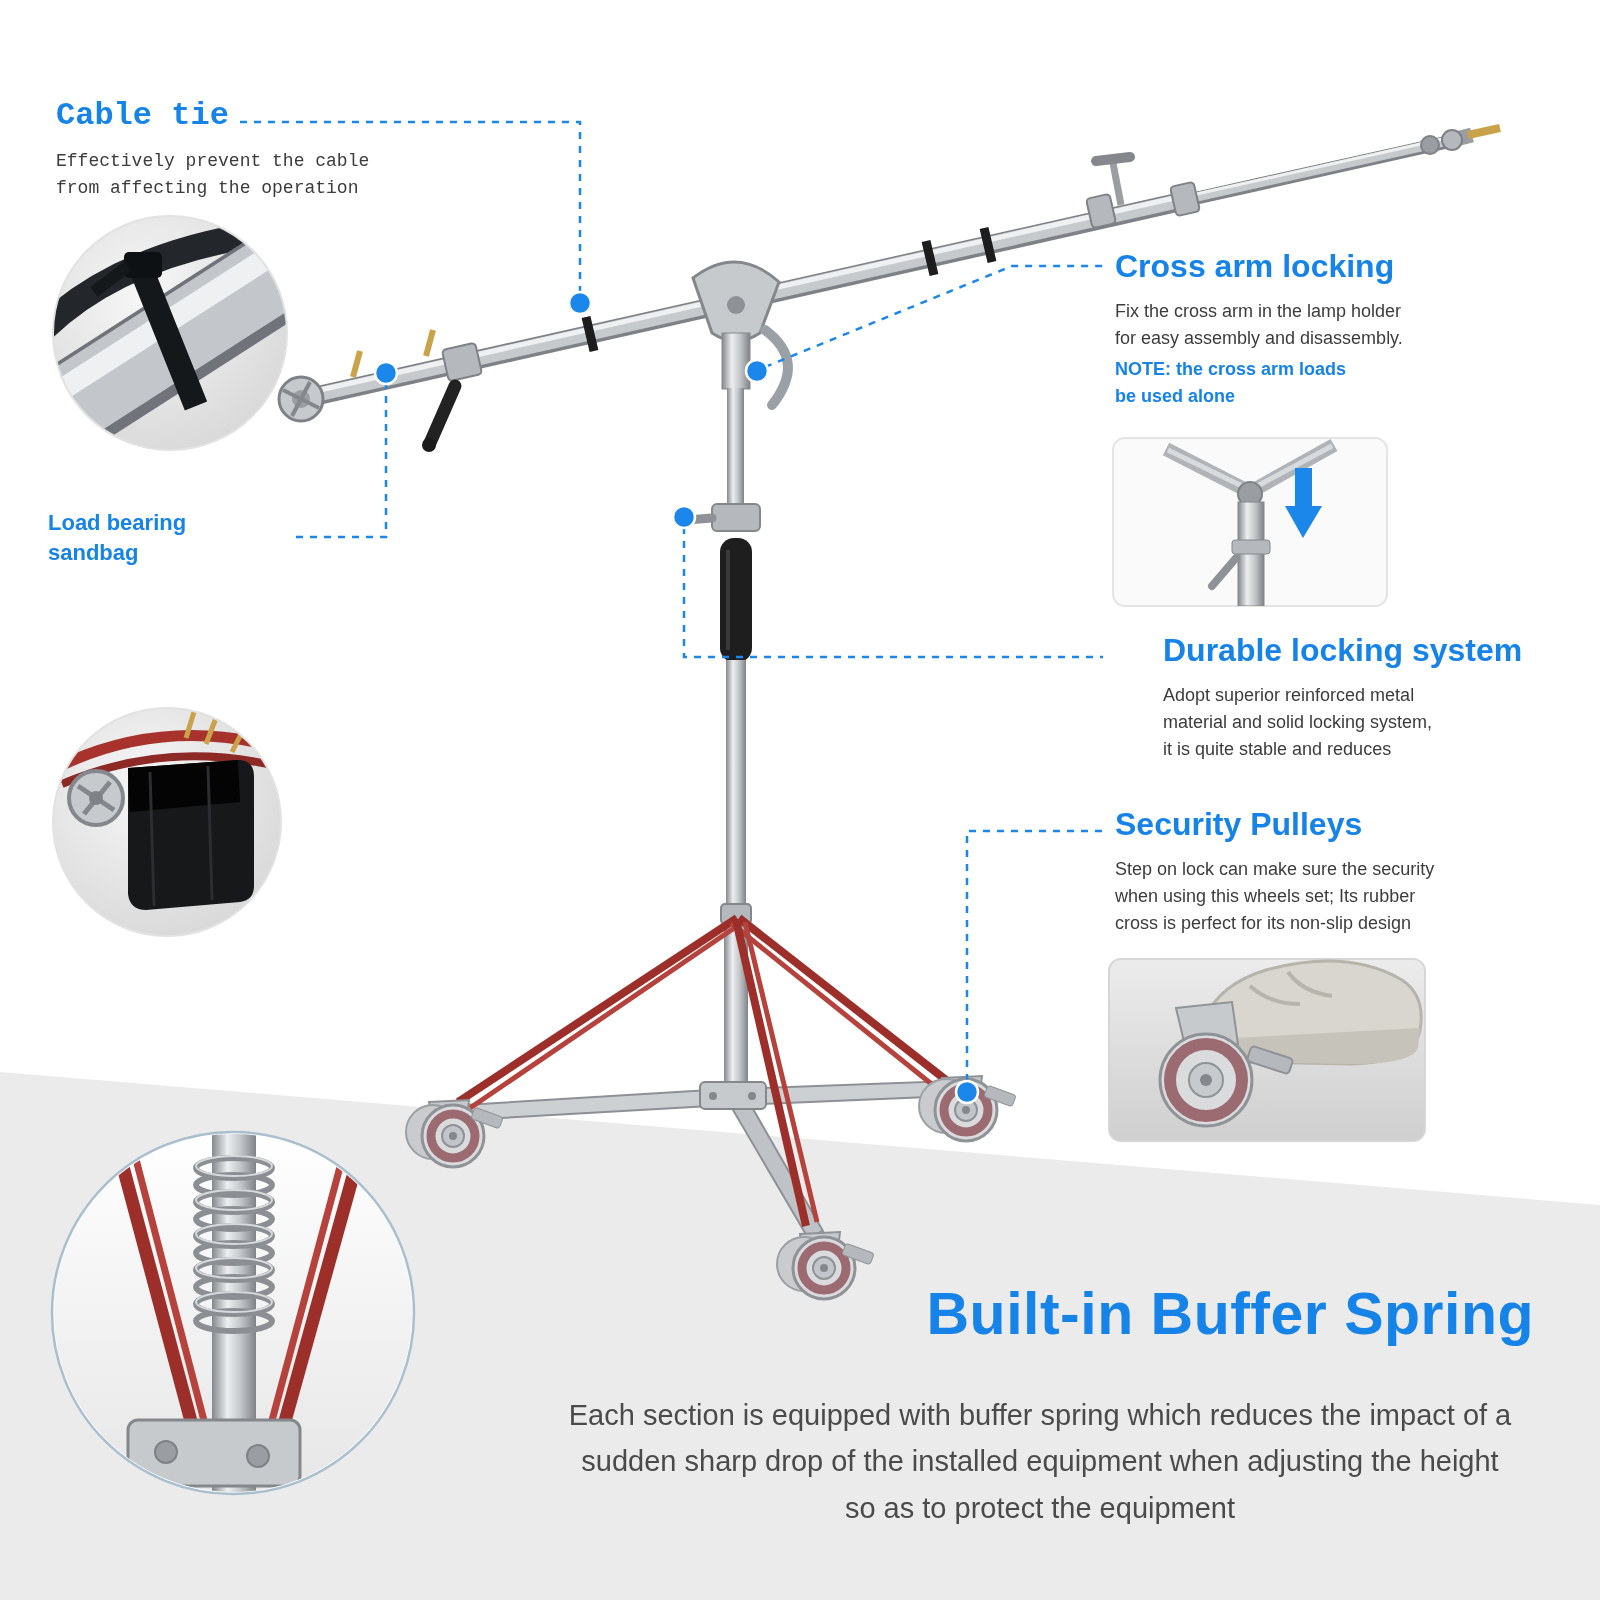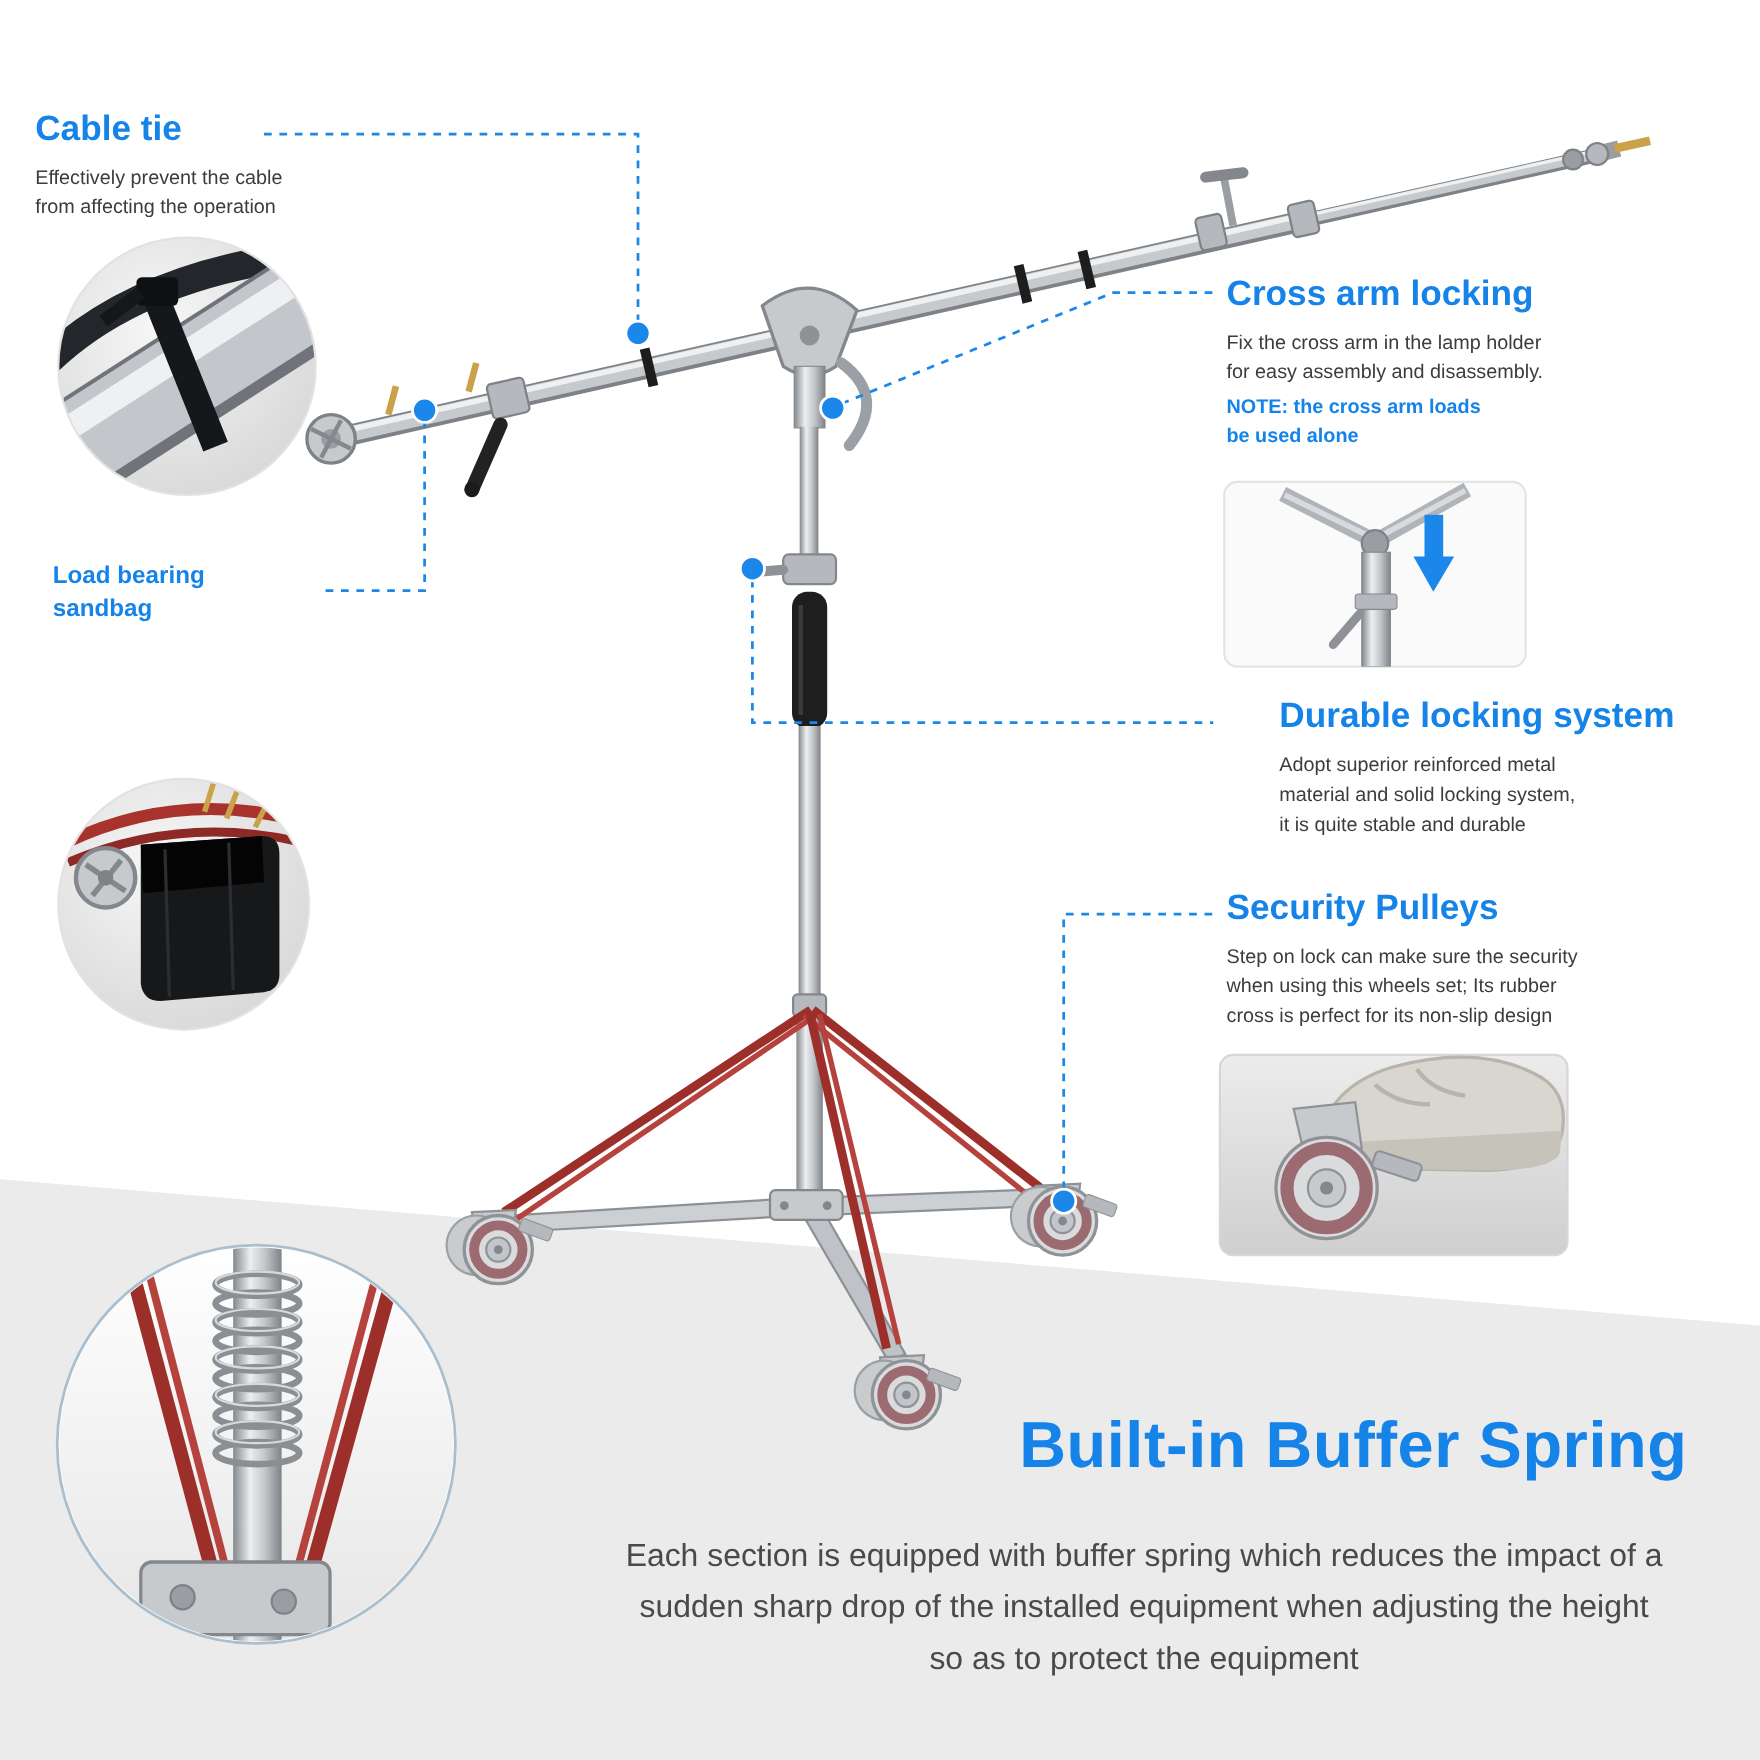--- a/index.html
+++ b/index.html
@@ -5,21 +5,21 @@
   * { margin:0; padding:0; box-sizing:border-box; }
   html,body { width:1600px; height:1600px; overflow:hidden; }
   body { font-family:"Liberation Sans", sans-serif; background:#ffffff; position:relative; }
   .canvas { position:relative; width:1600px; height:1600px; background:#ffffff; overflow:hidden; }
   svg.scene { position:absolute; left:0; top:0; z-index:1; }
   .callout { position:absolute; z-index:5; }
   .callout h2 { color:#1583e8; font-size:32px; font-weight:700; line-height:1.25; }
   .callout p { font-size:18px; color:#3c3c3c; line-height:1.5; margin-top:12px; }
   .callout p.note { color:#1583e8; font-weight:700; margin-top:4px; }
   .blue-inline { color:#1583e8; }
-  .c-cable   { left:32px;  top:96px;  width:380px; }
+  .c-cable   { left:56px;  top:96px;  width:380px;font-family:Liberation Mono, monospace; }
   .c-cross   { left:1115px;top:246px; width:460px; }
   .c-sand-t  { left:48px;  top:508px; width:300px; }
   .c-sand-t h2 { font-size:22px; line-height:1.35; }
   .c-sand-d  { left:45px;  top:610px; width:520px; }
   .c-lock    { left:1115px;top:630px; width:470px;margin-left:48px; }
   .c-pull    { left:1115px;top:804px; width:480px; }
   .c-buffer-title { right:66px; top:1278px; width:900px; text-align:right; }
   .c-buffer-title h2 { font-size:59px; letter-spacing:0.5px; }
   .c-buffer-desc  { left:510px; top:1392px; width:1060px; text-align:center; }
   .c-buffer-desc p { font-size:29px; color:#4a4a4a; line-height:1.6; margin-top:0; }
@@ -306,21 +306,21 @@
   <p class="note"><span>NOTE: the cross arm loads</span><br><span>be used alone</span></p>
 </section>
 
 <section class="callout c-sand-t">
   <h2><span>Load bearing</span><br><span>sandbag</span></h2>
 </section>
 
 
 <section class="callout c-lock">
   <h2>Durable locking system</h2>
-  <p><span>Adopt superior reinforced metal</span><br><span>material and solid locking system,</span><br><span>it is quite stable and durable</span></p>
+  <p><span>Adopt superior reinforced metal</span><br><span>material and solid locking system,</span><br><span>it is quite stable and reduces</span></p>
 </section>
 
 <section class="callout c-pull">
   <h2>Security Pulleys</h2>
   <p><span>Step on lock can make sure the security</span><br><span>when using this wheels set; Its rubber</span><br><span>cross is perfect for its non-slip design</span></p>
 </section>
 
 <section class="callout c-buffer-desc">
   <p><span>Each section is equipped with buffer spring which reduces the impact of a</span><br><span>sudden sharp drop of the installed equipment when adjusting the height</span><br><span>so as to protect the equipment</span></p>
 </section>

